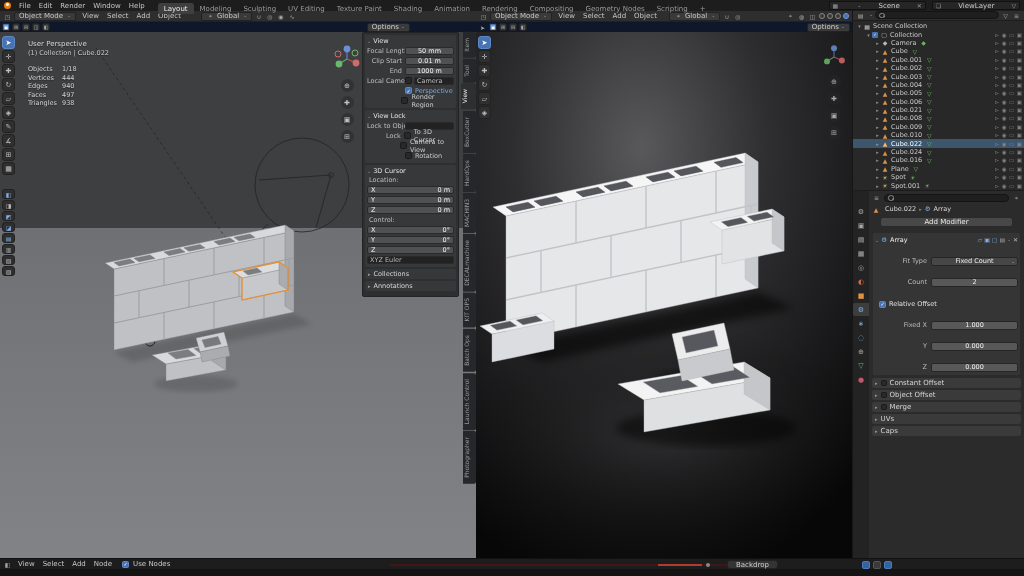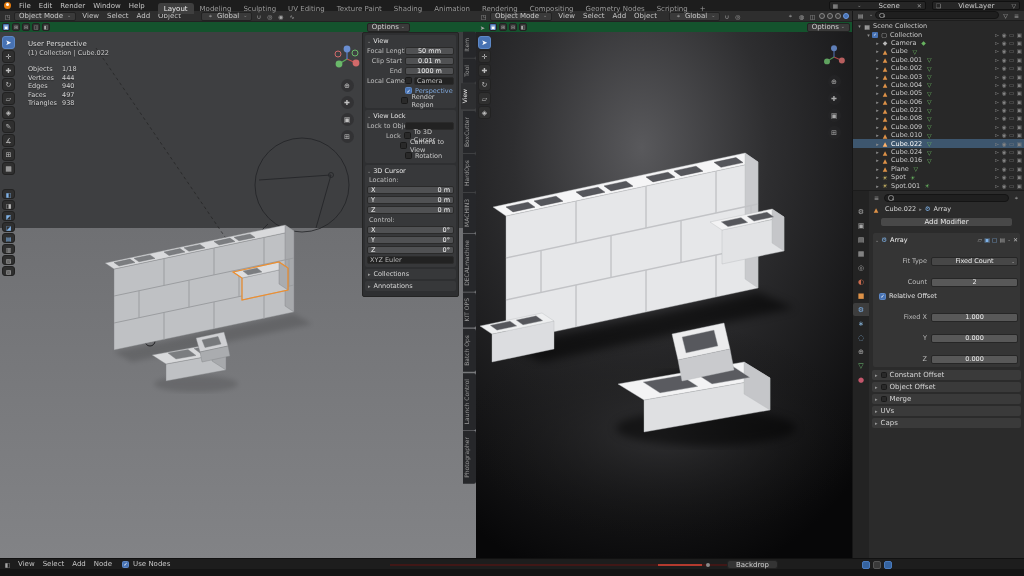--- a/index.html
+++ b/index.html
@@ -12,21 +12,21 @@
 .menu{padding:0 4px;color:#c6c6c6;border-radius:2px}
 .wtabs{display:flex;align-items:flex-end;margin-left:8px;height:17px}
 .wtab{padding:1.5px 6px;color:#9b9b9b;border-radius:3px 3px 0 0;white-space:nowrap}
 .wtab.active{background:#3f3f3f;color:#ececec}
 .tb-right{margin-left:auto;display:flex;gap:6px;align-items:center}
 .tb-field{display:flex;align-items:center;gap:17px;background:#262626;border:1px solid #111;border-radius:2px;padding:0 3px;height:9px}
 .gi{color:#9a9a9a;font-size:6px}
 .caret::after{content:"⌄";font-size:5px;color:#999;margin-left:2px;position:relative;top:-1px}
 
 .vhead{height:11px;background:#2e2e2e;display:flex;align-items:center;gap:2px;padding:0 3px;border-bottom:1px solid #222;position:relative;z-index:10}
-.vhead2{height:10px;background:#14532d;display:flex;align-items:center;gap:2px;padding:0 2px;position:relative;z-index:10}
+.vhead2{height:10px;background:#0f172a;display:flex;align-items:center;gap:2px;padding:0 2px;position:relative;z-index:10}
 .drop{background:#3a3a3a;border:1px solid #222;border-radius:2px;padding:0 4px;display:flex;gap:2px;align-items:center;height:9px;white-space:nowrap}
 .hicon{width:9px;height:8px;display:inline-flex;align-items:center;justify-content:center;color:#a8a8a8;font-size:6px}
 .sh-dot{width:6px;height:6px;border-radius:50%;border:1px solid #888;background:#3a3a3a;display:inline-block}
 .sh-dot.active{background:#4772b3;border-color:#6d9ae0}
 .mini{width:8px;height:8px;border-radius:2px;background:#333;border:1px solid #222;display:inline-flex;align-items:center;justify-content:center;color:#aaa;font-size:5px}
 .mini.active{background:#4772b3;color:#fff}
 
 #vp-left{position:absolute;left:0;top:11px;width:476px;height:547px;background:#3f4042;overflow:hidden}
 #vp-right{position:absolute;left:476px;top:11px;width:376px;height:547px;background:#0c0c0d;overflow:hidden}
 .vp-svg{position:absolute;left:0;top:21px}
@@ -1088,21 +1088,21 @@
           <span class="mlab">Fit Type</span>
           <span class="mfld">
               <span>Fixed Count</span>
               <span class="dd">⌄</span>
             </span>
         </div>
         <div class="mrow">
           <span class="mlab">Count</span>
           <span class="mfld lt">2</span>
         </div>
-        <div class="mrow" style="margin-top:4px">
+        <div class="mrow" style="margin-top:12px">
           <span class="cb on" style="margin-left:4px">✓</span>
           <span style="margin-left:3px;color:#e2e2e2">Relative Offset</span>
         </div>
         <div>
           <div class="mrow">
             <span class="mlab">Fixed X</span>
             <span class="mfld lt">1.000</span>
           </div>
 
           <div class="mrow">

